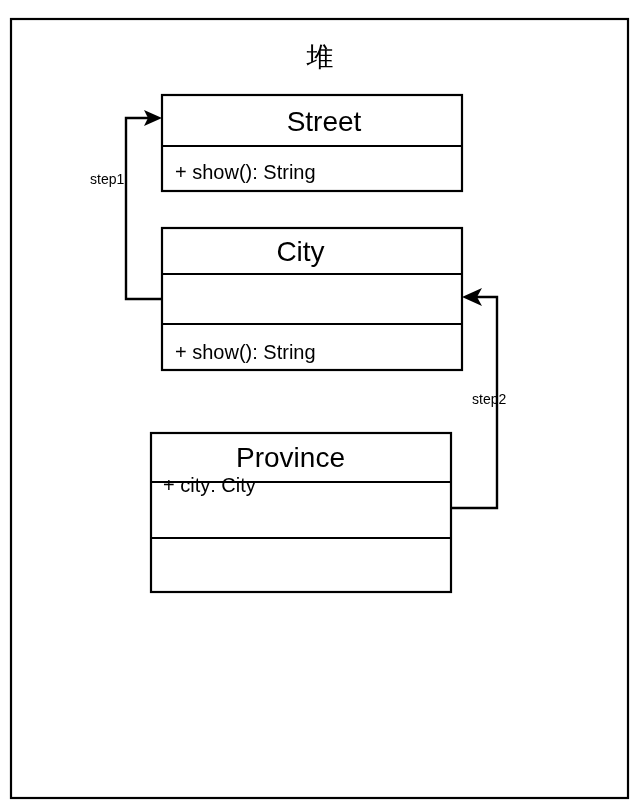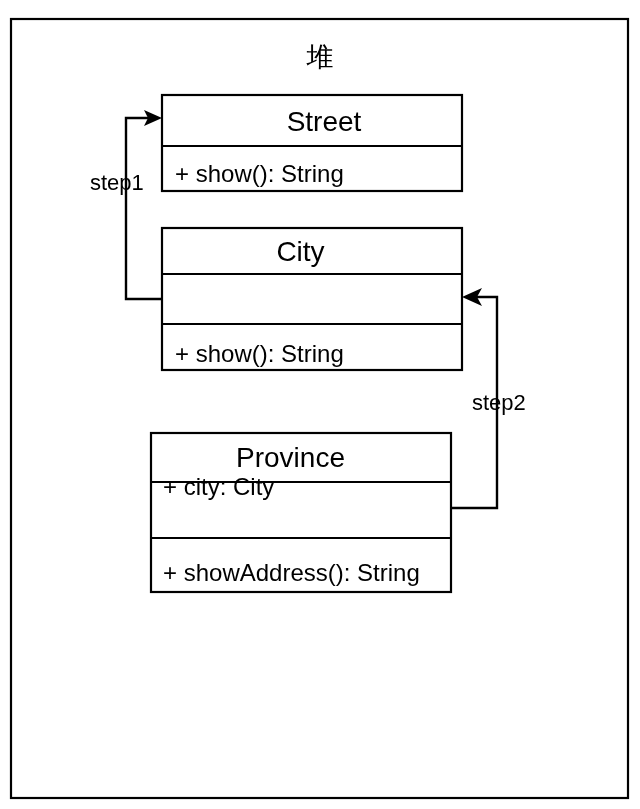--- a/index.html
+++ b/index.html
@@ -59,25 +59,25 @@
     font-size: 27px;
     text-align: center;
     width: 640px;
     left: 0;
   }
   .class-name {
     font-size: 28px;
     text-align: center;
   }
   .member-text {
-    font-size: 24px;
+    font-size: 20px;
     text-align: center;
   }
   .step-label {
-    font-size: 22px;
+    font-size: 14px;
     text-align: right;
   }
 </style>
 </head>
 <body>
 
 <div id="canvas">
 
   <svg id="diagram-svg" viewBox="0 0 640 809">
 
@@ -105,18 +105,17 @@
   <div class="txt diagram-title" style="top:44px;">堆</div>
 
   <div class="txt class-name" style="left:162px; top:108px; width:324px;">Street</div>
   <div class="txt member-text" style="left:175px; top:162px;">+ show(): String</div>
 
   <div class="txt class-name" style="left:162px; top:238px; width:277px;">City</div>
   <div class="txt member-text" style="left:175px; top:342px;">+ show(): String</div>
 
   <div class="txt class-name" style="left:151px; top:444px; width:279px;">Province</div>
   <div class="txt member-text" style="left:163px; top:475px;">+ city: City</div>
-  <div class="txt member-text" style="left:163px; top:561px;">+ showAddress(): String</div>
 
   <div class="txt step-label" style="left:90px; top:172px;">step1</div>
   <div class="txt step-label" style="left:472px; top:392px;">step2</div>
 
 </div>
 
 </body></html>

